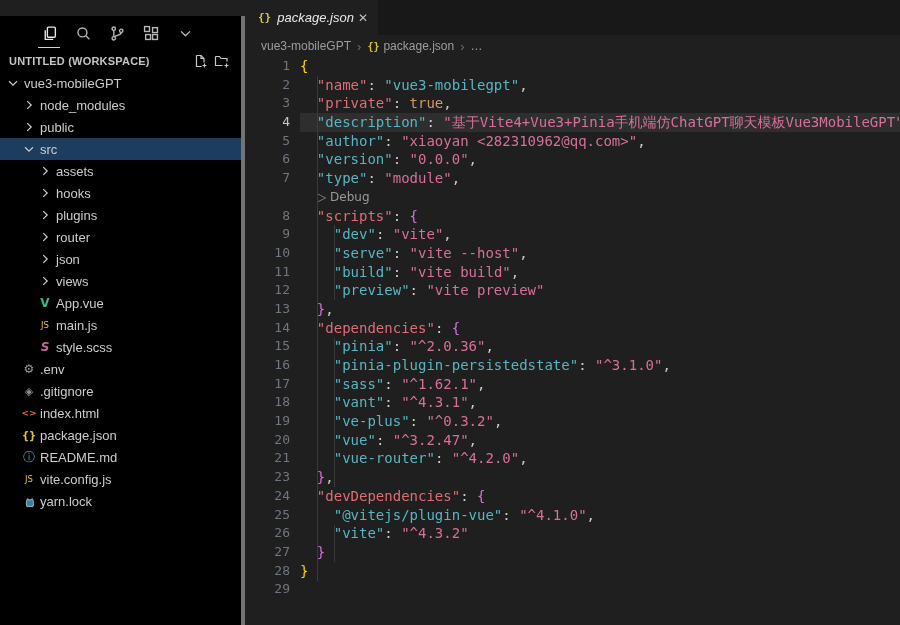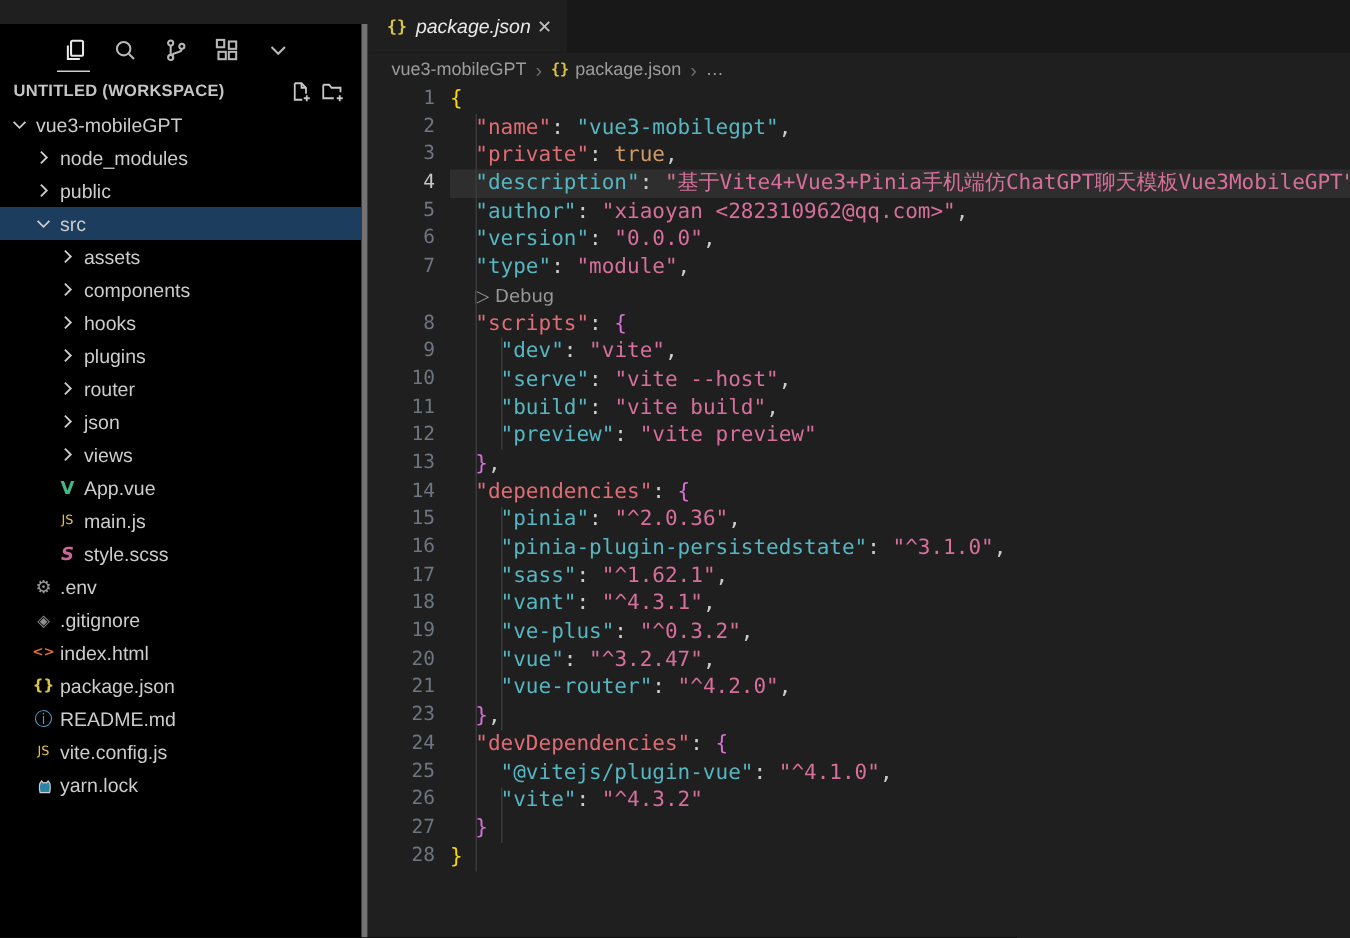--- a/index.html
+++ b/index.html
@@ -170,29 +170,20 @@
           </span>
           <span class="tree-label">assets</span>
         </div>
         <div class="tree-row">
           <span class="tree-spacer" style="width: 36px;"></span>
           <span class="tree-glyph">
             <svg width="14" height="14" viewBox="0 0 16 16" fill="none" stroke-width="1.4">
               <path d="M6 3.5l4.5 4.5L6 12.5"></path>
             </svg>
           </span>
-          <span class="tree-label">components</span>
-        </div>
-        <div class="tree-row">
-          <span class="tree-spacer" style="width: 36px;"></span>
-          <span class="tree-glyph">
-            <svg width="14" height="14" viewBox="0 0 16 16" fill="none" stroke-width="1.4">
-              <path d="M6 3.5l4.5 4.5L6 12.5"></path>
-            </svg>
-          </span>
           <span class="tree-label">hooks</span>
         </div>
         <div class="tree-row">
           <span class="tree-spacer" style="width: 36px;"></span>
           <span class="tree-glyph">
             <svg width="14" height="14" viewBox="0 0 16 16" fill="none" stroke-width="1.4">
               <path d="M6 3.5l4.5 4.5L6 12.5"></path>
             </svg>
           </span>
           <span class="tree-label">plugins</span>
@@ -431,15 +422,19 @@
           <span class="code-text"><span class="tk-ws">    </span><span class="tk-kt">"vite"</span><span class="tk-p">: </span><span class="tk-v">"^4.3.2"</span></span>
         </div>
         <div class="code-row">
           <span class="gutter">27</span>
           <span class="code-text"><span class="tk-ws">  </span><span class="tk-b2">}</span></span>
         </div>
         <div class="code-row">
           <span class="gutter">28</span>
           <span class="code-text"><span class="tk-b1">}</span></span>
         </div>
+        <div class="code-row">
+          <span class="gutter">29</span>
+          <span class="code-text"></span>
+        </div>
       </div>
   </div>
 </div>
 
 </body></html>

